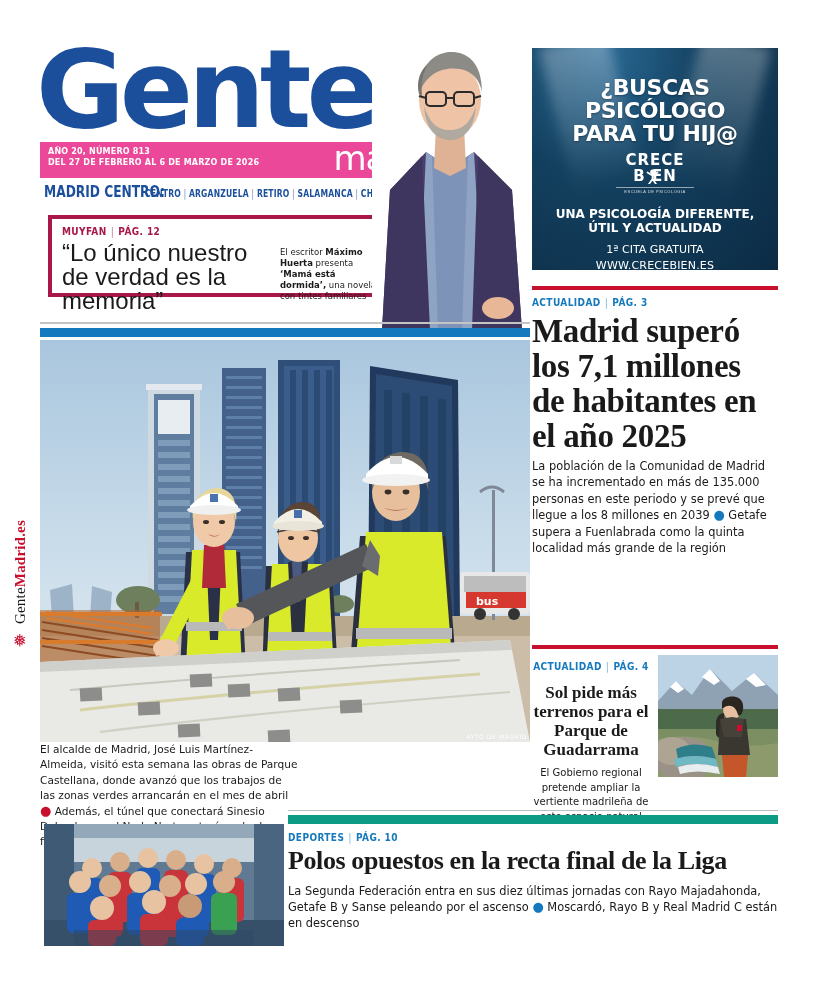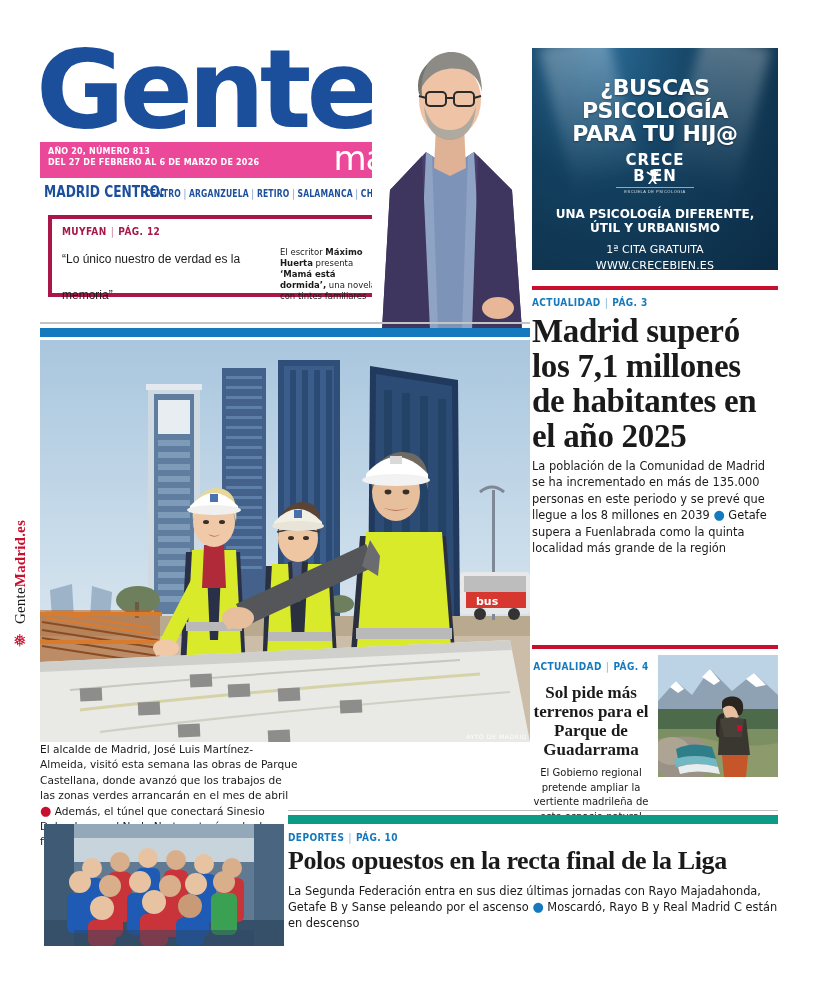--- a/index.html
+++ b/index.html
@@ -93,21 +93,21 @@
     font-weight: 700; font-size: 10px; letter-spacing: .4px; }
   .kicker .pg { font-weight: 700; }
   .kicker .bar { opacity: .45; margin: 0 4px; }
   .k-muyfan { color: #a8164a; }
   .k-actualidad { color: #1479bd; }
   .k-urbanismo { color: #c8102e; }
   .k-deportes { color: #1479bd; }
   .muyfan-head {
     margin-top: 4px;
     font-family: "Liberation Sans", sans-serif;
-    font-size: 12px; line-height: 36px; color: #1a1a1a;
+    font-size: 24px; line-height: 24px; color: #1a1a1a;
     font-weight: 400; width: 210px;
   }
   .muyfan-sub {
     position: absolute; left: 228px; top: 28px; width: 100px;
     font-family: "DejaVu Sans", sans-serif;
     font-size: 8.5px; line-height: 11px; color: #1a1a1a;
   }
   .muyfan-sub b { font-weight: 700; }
 
   
@@ -297,38 +297,38 @@
       <ellipse cx="126" cy="268" rx="16" ry="11" fill="#e7b797"></ellipse>
     </svg>
   </div>
 
   <div class="ad">
     <div class="beam l"></div>
     <div class="beam r"></div>
     <div class="ad-inner">
       <div class="ad-h">
         <div>¿BUSCAS</div>
-        <div>PSICOLOGÍA</div>
+        <div>PSICÓLOGO</div>
         <div>PARA TU HIJ@</div>
       </div>
       <div class="ad-brand">
         <div>CRECE</div>
         <div style="position:relative;display:inline-block;">
           <span>B     EN</span>
           <svg width="13" height="15" viewBox="0 0 13 15" style="position:absolute;left:13px;top:1px;">
             <circle cx="6.5" cy="3" r="2.4" fill="#ffffff"></circle>
             <path d="M6.5 5.5 L6.5 10 M6.5 6.5 L1.5 3.5 M6.5 6.5 L11.5 3.5 M6.5 10 L3 15 M6.5 10 L10 15" stroke="#ffffff" stroke-width="1.7" fill="none" stroke-linecap="round"></path>
           </svg>
         </div>
       </div>
       <div class="ad-rule"></div>
       <div class="ad-tiny">ESCUELA DE PSICOLOGÍA</div>
       <div class="ad-claim">
         <div>UNA PSICOLOGÍA DIFERENTE,</div>
-        <div>ÚTIL Y URBANISMO</div>
+        <div>ÚTIL Y ACTUALIDAD</div>
       </div>
       <div class="ad-free">1ª CITA GRATUITA</div>
       <div class="ad-url">WWW.CRECEBIEN.ES</div>
     </div>
   </div>
 
   <div class="col-right">
     <div class="rule-red"></div>
     <div class="kicker k-actualidad" style="margin-top:7px;">
       <span>ACTUALIDAD</span><span class="bar">|</span><span class="pg">PÁG. 3</span>

